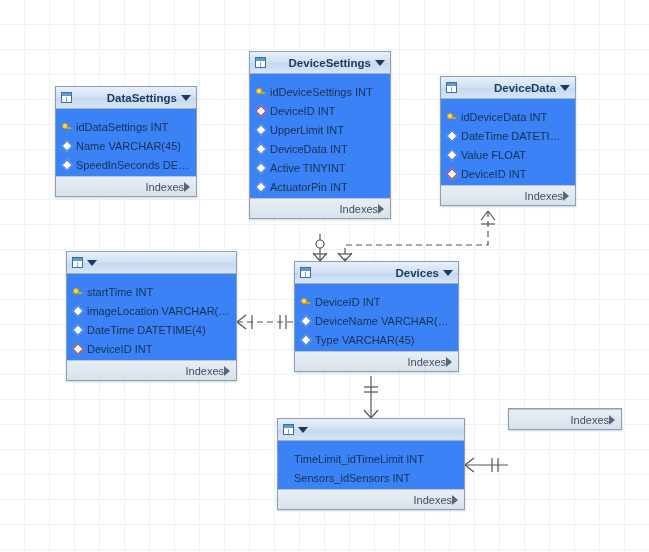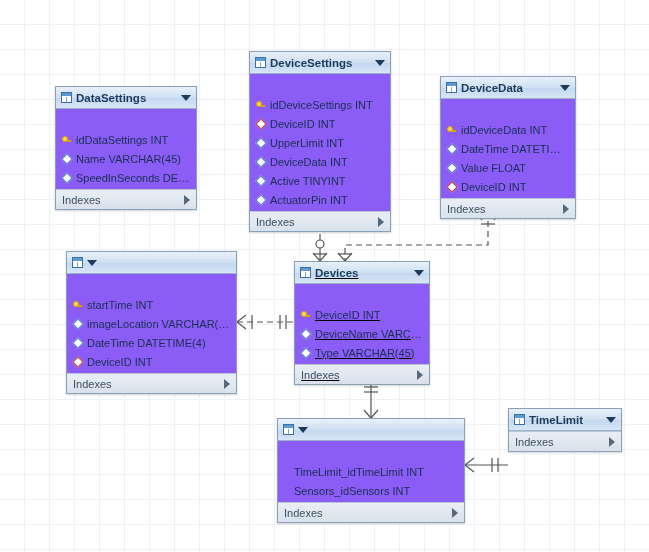--- a/index.html
+++ b/index.html
@@ -23,20 +23,21 @@
       linear-gradient(to bottom, #eef2f7 1px, transparent 1px);
     background-size: 25px 25px;
     background-position: -1px -1px;
   }
   .table-box {
     position: absolute;
     border: 1px solid #8aa0b8;
     background: #ffffff;
     box-sizing: border-box;
     box-shadow: 0 1px 2px rgba(0,0,0,0.18);
+    text-align: right;
   }
   .tb-header {
     height: 22px;
     display: flex;
     align-items: center;
     padding: 0 5px;
     box-sizing: border-box;
     background: linear-gradient(to bottom, #e8f1fb 0%, #cfe0f2 50%, #c2d7ef 51%, #d7e6f7 100%);
     border-bottom: 1px solid #9ab1c9;
     font-size: 11.5px;
@@ -74,22 +75,22 @@
   }
   .caret-down {
     width: 0; height: 0;
     border-left: 5px solid transparent;
     border-right: 5px solid transparent;
     border-top: 6px solid #1b3a5c;
     margin-left: 4px;
     flex: 0 0 auto;
   }
   .tb-body {
-    padding: 21px 0 2px 0;
-    background: #8b5cf6;
+    padding: 8px 0 2px 0;
+    background: #3b82f6;
   }
   .col-row {
     display: flex;
     align-items: center;
     height: 19px;
     padding: 0 6px;
     box-sizing: border-box;
     font-size: 11px;
     color: #16314f;
     white-space: nowrap;
@@ -326,21 +327,21 @@
         <span class="diamond red"></span>
         <span class="cname">DeviceID INT</span>
       </div>
     </div>
     <div class="indexes-bar">
       <span class="ilabel">Indexes</span>
       <span class="caret-right"></span>
     </div>
   </div>
 
-  <div class="table-box" style="left:294px; top:261px; width:136px;text-decoration:underline;">
+  <div class="table-box" style="left:294px; top:261px; width:165px;">
     <div class="tb-header">
       <span class="tbl-icon"></span>
       <span class="title">Devices</span>
       <span class="caret-down"></span>
     </div>
     <div class="tb-body">
       <div class="col-row">
         <span class="key-icon"></span>
         <span class="cname">DeviceID INT</span>
       </div>
@@ -372,24 +373,19 @@
         <span class="cname">Sensors_idSensors INT</span>
       </div>
     </div>
     <div class="indexes-bar">
       <span class="ilabel">Indexes</span>
       <span class="caret-right"></span>
     </div>
   </div>
 
   <div class="table-box" style="left:508px; top:408px; width:114px;">
-    <div class="tb-header">
-      <span class="tbl-icon"></span>
-      <span class="title">TimeLimit</span>
-      <span class="caret-down"></span>
-    </div>
     <div class="indexes-bar">
       <span class="ilabel">Indexes</span>
       <span class="caret-right"></span>
     </div>
   </div>
 
 </div>
 
 </body></html>

